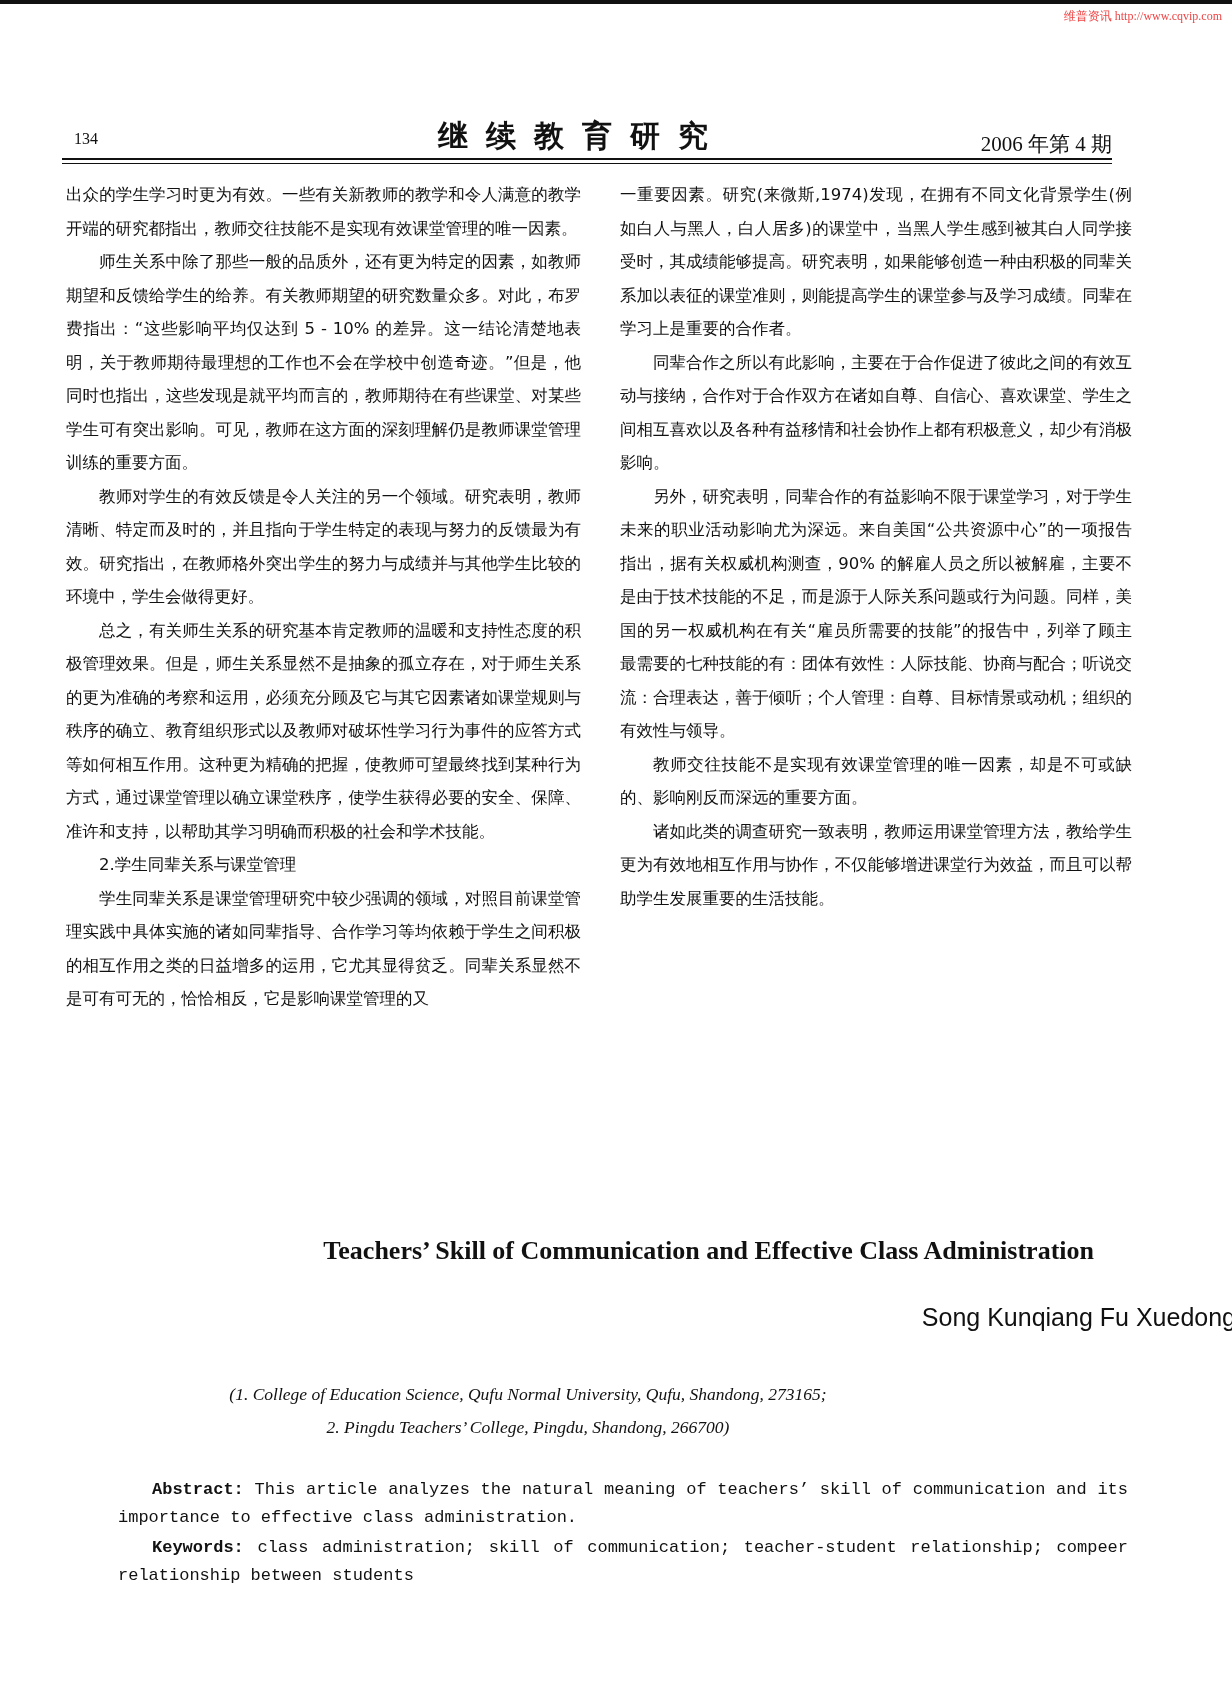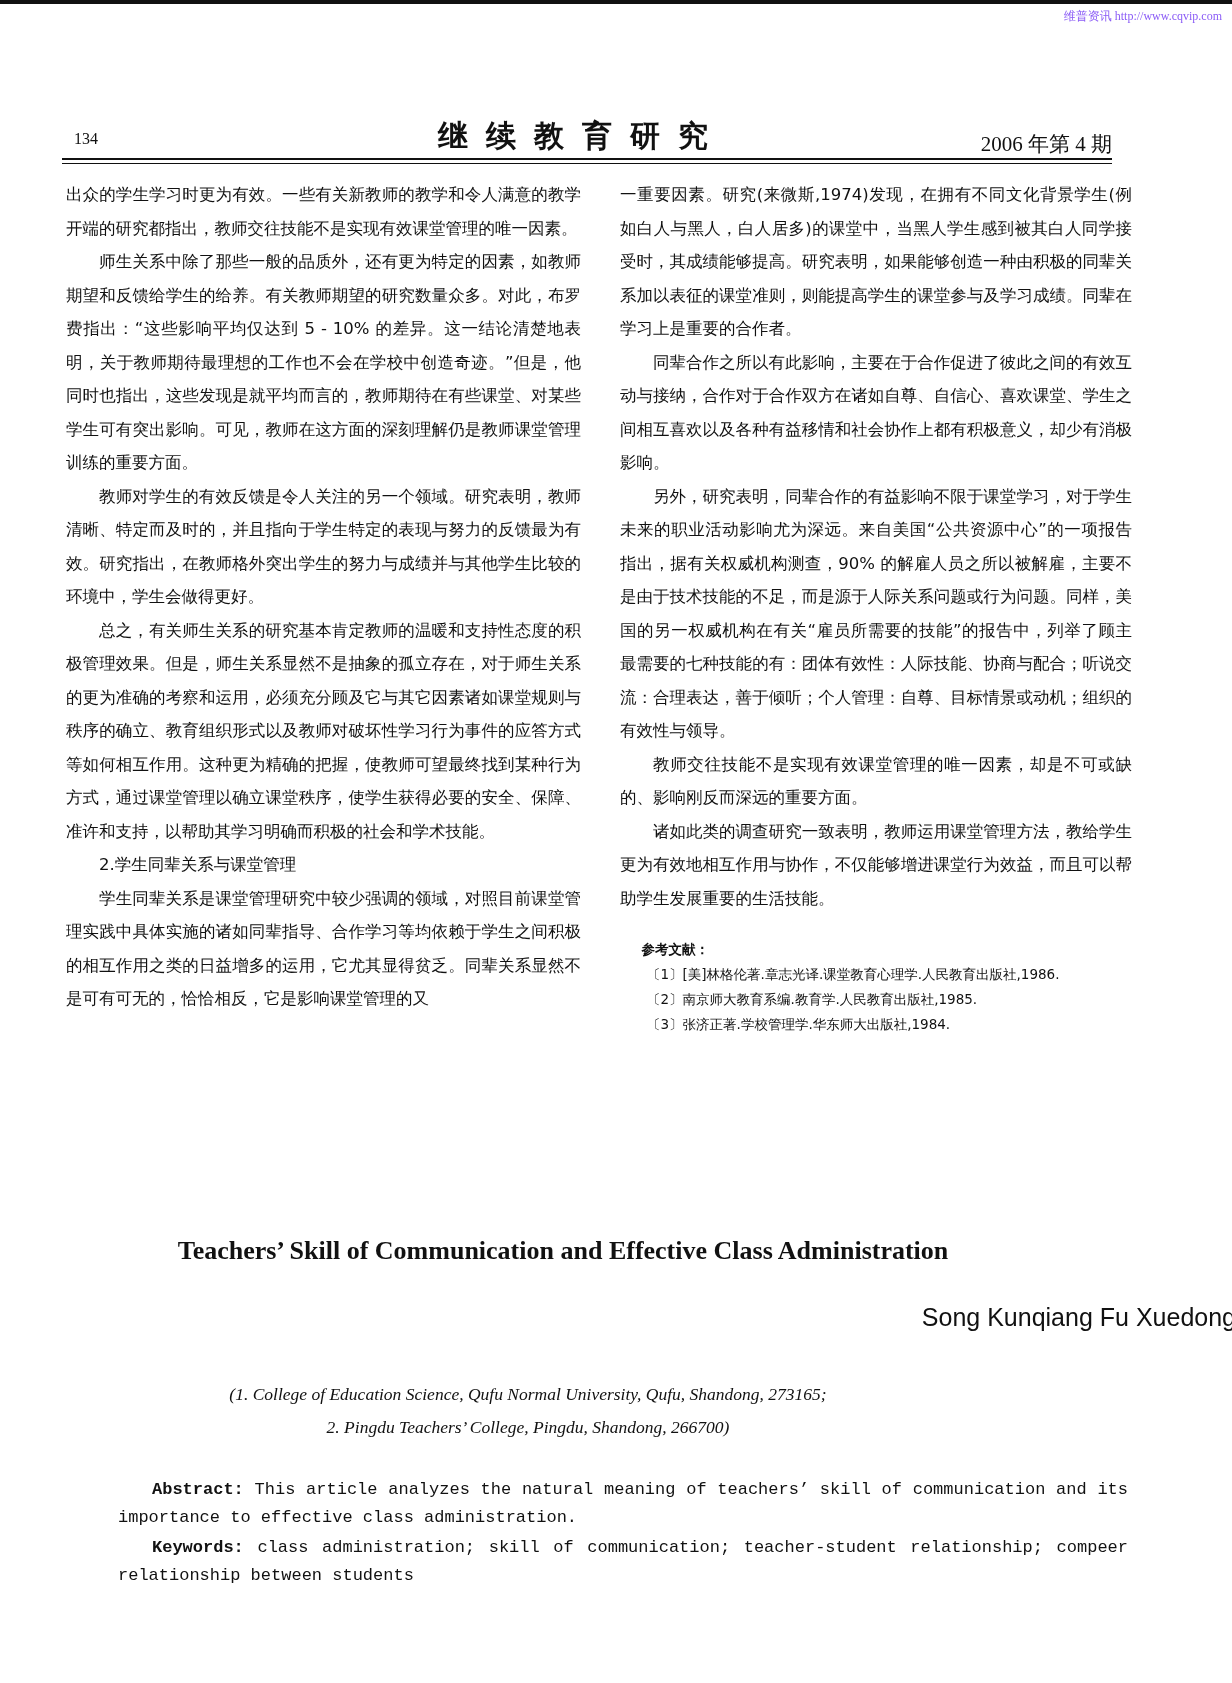--- a/index.html
+++ b/index.html
@@ -1,33 +1,33 @@
 <!DOCTYPE html>
 <html><head>
 <meta charset="utf-8">
 <style>
   html, body { margin: 0; padding: 0; background: #ffffff; }
   body { width: 1232px; height: 1683px; position: relative; overflow: hidden; color: #111; }
   .page { position: absolute; left: 0; top: 0; width: 1232px; height: 1683px; }
   .topbar { position: absolute; left: 0; top: 0; width: 1232px; height: 4px; background: #111; }
-  .watermark { position: absolute; right: 10px; top: 8px; font-family: "Liberation Serif", serif; font-size: 12px; color: #8b5cf6; }
+  .watermark { position: absolute; right: 10px; top: 8px; font-family: "Liberation Serif", serif; font-size: 12px; color: #ef4444; }
   .header { position: absolute; left: 62px; top: 116px; width: 1050px; height: 40px; }
   .pageno { position: absolute; left: 12px; top: 14px; font-family: "Liberation Serif", serif; font-size: 16px; }
   .journal { position: absolute; left: 340px; top: 0; width: 360px; text-align: center; font-family: "DejaVu Serif", serif; font-weight: bold; font-size: 30px; letter-spacing: 18px; }
   .issue { position: absolute; right: 0; top: 14px; font-family: "Liberation Serif", serif; font-size: 21px; }
   .rule { position: absolute; left: 62px; top: 158px; width: 1050px; height: 3px; border-top: 2px solid #111; border-bottom: 1px solid #111; }
   .col { position: absolute; top: 178px; width: 515px; font-family: "DejaVu Sans", sans-serif; font-size: 16.5px; line-height: 33.5px; text-align: justify; }
   .col.left { left: 66px; }
   .col.right { left: 620px; width: 512px; }
   .col p { margin: 0; text-indent: 2em; }
   .col p.noindent { text-indent: 0; }
   .refs { margin-top: 22px; font-size: 13.5px; line-height: 25px; }
   .refs .ref-title { font-weight: bold; text-indent: 1.6em; }
   .refs .ref { text-indent: 2em; }
-  .en-title { position: absolute; left: 0; top: 1236px; width: 1094px; text-align: center; font-family: "Liberation Serif", serif; font-weight: bold; font-size: 26px; margin-left: 16px; }
+  .en-title { position: absolute; left: 0; top: 1236px; width: 1094px; text-align: right; font-family: "Liberation Serif", serif; font-weight: bold; font-size: 26px; }
   .en-authors { position: absolute; left: 4px; top: 1303px; width: 1232px; text-align: right; font-family: Liberation Sans, sans-serif; font-size: 25px; }
   .en-affil { position: absolute; left: 0; top: 1378px; width: 1056px; text-align: center; font-family: "Liberation Serif", serif; font-style: italic; font-size: 17.5px; line-height: 33px; }
   .en-abs { position: absolute; left: 118px; top: 1476px; width: 1010px; font-family: Liberation Mono, monospace; font-size: 17px; line-height: 28px; text-align: justify; }
   .en-abs p { margin: 0 0 2px 0; text-indent: 2em; }
   .en-abs b { font-weight: bold; }
 </style>
 </head>
 <body>
 
 <div class="page">
@@ -49,26 +49,20 @@
     <p>2.学生同辈关系与课堂管理</p>
     <p>学生同辈关系是课堂管理研究中较少强调的领域，对照目前课堂管理实践中具体实施的诸如同辈指导、合作学习等均依赖于学生之间积极的相互作用之类的日益增多的运用，它尤其显得贫乏。同辈关系显然不是可有可无的，恰恰相反，它是影响课堂管理的又</p>
   </div>
 
   <div class="col right">
     <p class="noindent">一重要因素。研究(来微斯,1974)发现，在拥有不同文化背景学生(例如白人与黑人，白人居多)的课堂中，当黑人学生感到被其白人同学接受时，其成绩能够提高。研究表明，如果能够创造一种由积极的同辈关系加以表征的课堂准则，则能提高学生的课堂参与及学习成绩。同辈在学习上是重要的合作者。</p>
     <p>同辈合作之所以有此影响，主要在于合作促进了彼此之间的有效互动与接纳，合作对于合作双方在诸如自尊、自信心、喜欢课堂、学生之间相互喜欢以及各种有益移情和社会协作上都有积极意义，却少有消极影响。</p>
     <p>另外，研究表明，同辈合作的有益影响不限于课堂学习，对于学生未来的职业活动影响尤为深远。来自美国“公共资源中心”的一项报告指出，据有关权威机构测查，90% 的解雇人员之所以被解雇，主要不是由于技术技能的不足，而是源于人际关系问题或行为问题。同样，美国的另一权威机构在有关“雇员所需要的技能”的报告中，列举了顾主最需要的七种技能的有：团体有效性：人际技能、协商与配合；听说交流：合理表达，善于倾听；个人管理：自尊、目标情景或动机；组织的有效性与领导。</p>
     <p>教师交往技能不是实现有效课堂管理的唯一因素，却是不可或缺的、影响刚反而深远的重要方面。</p>
     <p>诸如此类的调查研究一致表明，教师运用课堂管理方法，教给学生更为有效地相互作用与协作，不仅能够增进课堂行为效益，而且可以帮助学生发展重要的生活技能。</p>
-    <div class="refs">
-      <div class="ref-title">参考文献：</div>
-      <div class="ref">〔1〕[美]林格伦著.章志光译.课堂教育心理学.人民教育出版社,1986.</div>
-      <div class="ref">〔2〕南京师大教育系编.教育学.人民教育出版社,1985.</div>
-      <div class="ref">〔3〕张济正著.学校管理学.华东师大出版社,1984.</div>
-    </div>
   </div>
 
   <div class="en-title">Teachers’ Skill of Communication and Effective Class Administration</div>
   <div class="en-authors">Song Kunqiang    Fu Xuedong</div>
   <div class="en-affil">
     <div>(1. College of Education Science, Qufu Normal University, Qufu, Shandong, 273165;</div>
     <div>2. Pingdu Teachers’ College, Pingdu, Shandong, 266700)</div>
   </div>
   <div class="en-abs">
     <p><b>Abstract:</b><span> This article analyzes the natural meaning of teachers’ skill of communication and its importance to effective class administration.</span></p>

